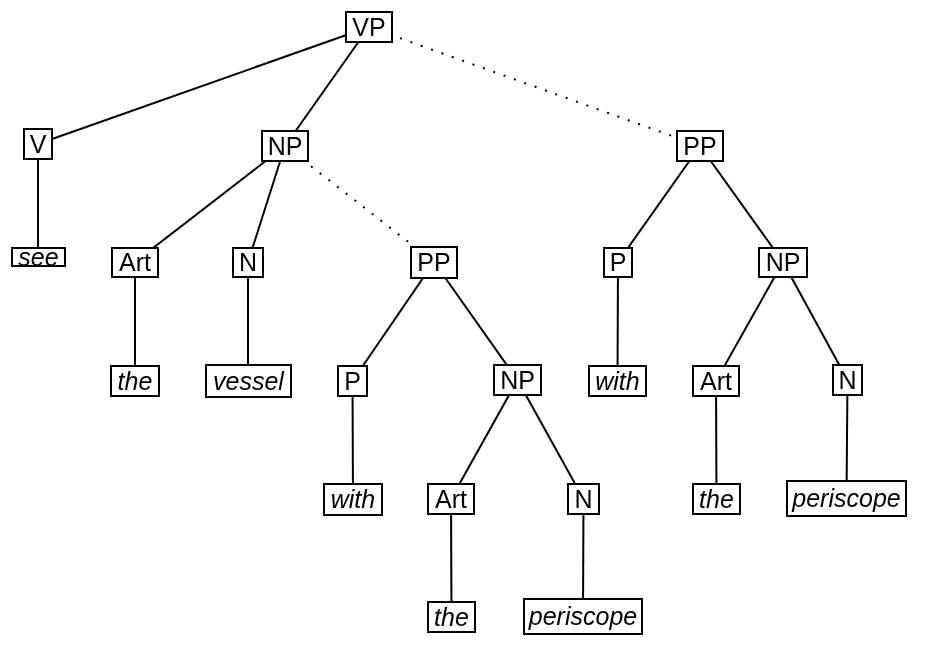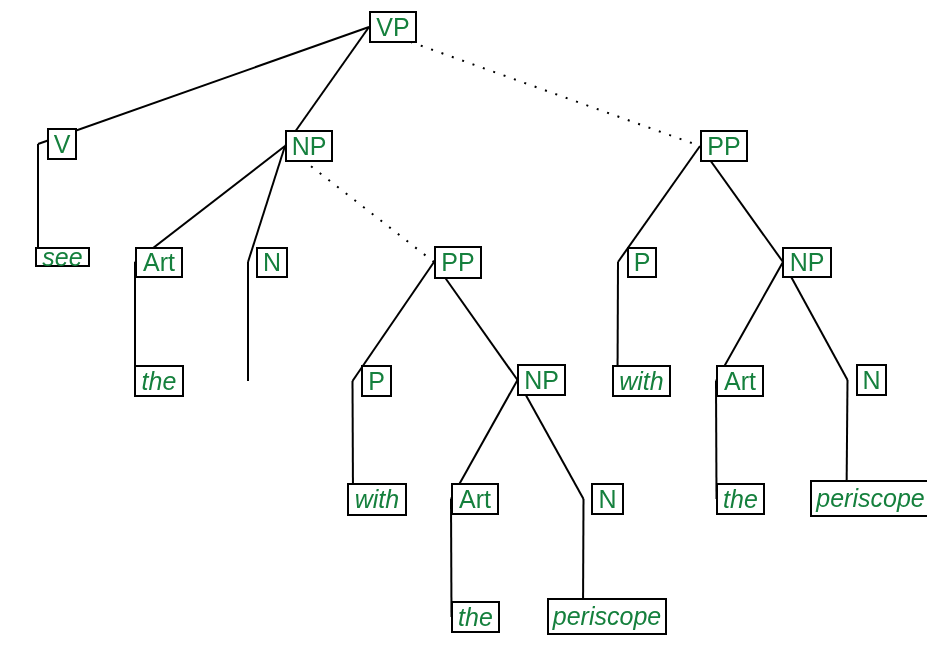--- a/index.html
+++ b/index.html
@@ -30,25 +30,24 @@
     stroke-dasharray: 2 9;
   }
   .node {
     position: absolute;
     box-sizing: border-box;
     display: flex;
     align-items: center;
     justify-content: center;
     border: 2px solid #000000;
     background: #ffffff;
-    color: #15803d;
+    color: #000000;
     font-size: 25px;
     line-height: 1;
     white-space: nowrap;
-    margin-left: 24px;
   }
   .leaf {
     font-style: italic;
   }
 </style>
 </head>
 <body>
 
 <div id="canvas">
 
@@ -84,20 +83,21 @@
   <div class="node" style="left:23px;  top:128px; width:30px;  height:32px;">V</div>
   <div class="node" style="left:261px; top:130px; width:48px;  height:32px;">NP</div>
   <div class="node" style="left:676px; top:130px; width:48px;  height:32px;">PP</div>
   <div class="node leaf" style="left:11px;  top:247px; width:55px;  height:20px;">see</div>
   <div class="node" style="left:111px; top:247px; width:48px;  height:31px;">Art</div>
   <div class="node" style="left:232px; top:247px; width:32px;  height:31px;">N</div>
   <div class="node" style="left:410px; top:246px; width:48px;  height:33px;">PP</div>
   <div class="node" style="left:603px; top:247px; width:30px;  height:31px;">P</div>
   <div class="node" style="left:758px; top:247px; width:50px;  height:31px;">NP</div>
   <div class="node leaf" style="left:110px; top:365px; width:50px;  height:32px;">the</div>
+  <div class="node leaf" style="left:205px; top:364px; width:87px;  height:34px;">vessel</div>
   <div class="node" style="left:337px; top:365px; width:31px;  height:32px;">P</div>
   <div class="node" style="left:493px; top:364px; width:49px;  height:32px;">NP</div>
   <div class="node leaf" style="left:588px; top:365px; width:59px;  height:32px;">with</div>
   <div class="node" style="left:692px; top:365px; width:48px;  height:32px;">Art</div>
   <div class="node" style="left:832px; top:364px; width:31px;  height:32px;">N</div>
   <div class="node leaf" style="left:323px; top:483px; width:60px;  height:33px;">with</div>
   <div class="node" style="left:427px; top:483px; width:48px;  height:32px;">Art</div>
   <div class="node" style="left:567px; top:483px; width:33px;  height:32px;">N</div>
   <div class="node leaf" style="left:692px; top:483px; width:49px;  height:32px;">the</div>
   <div class="node leaf" style="left:786px; top:480px; width:121px; height:37px;">periscope</div>

